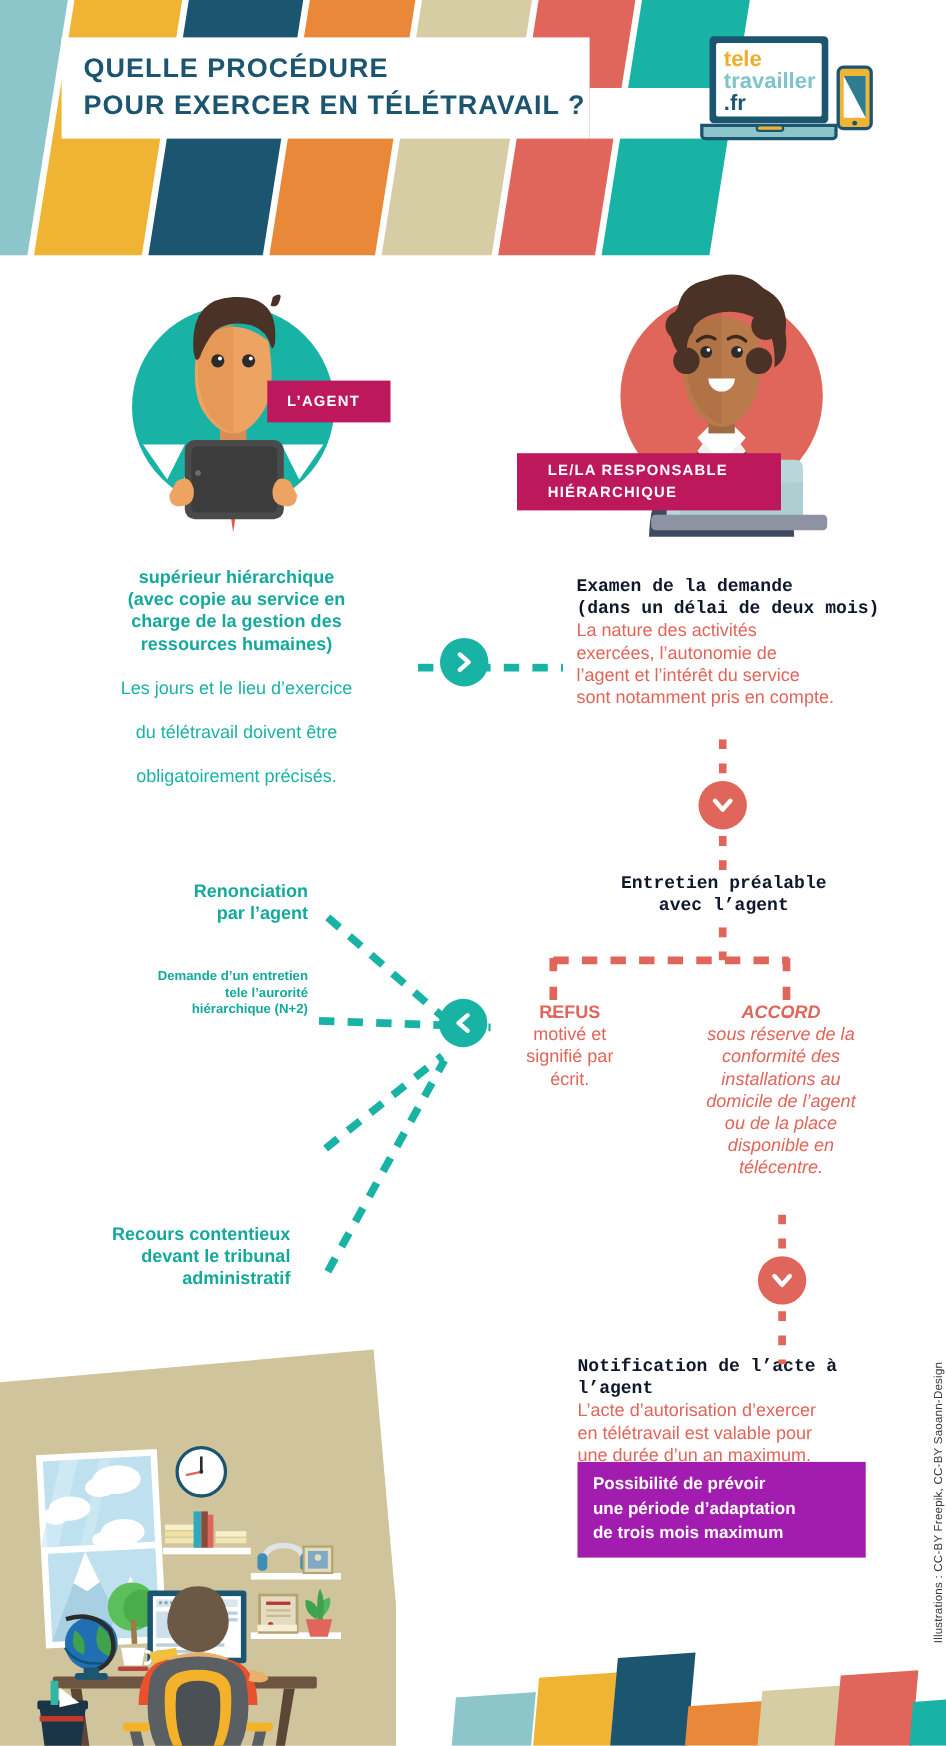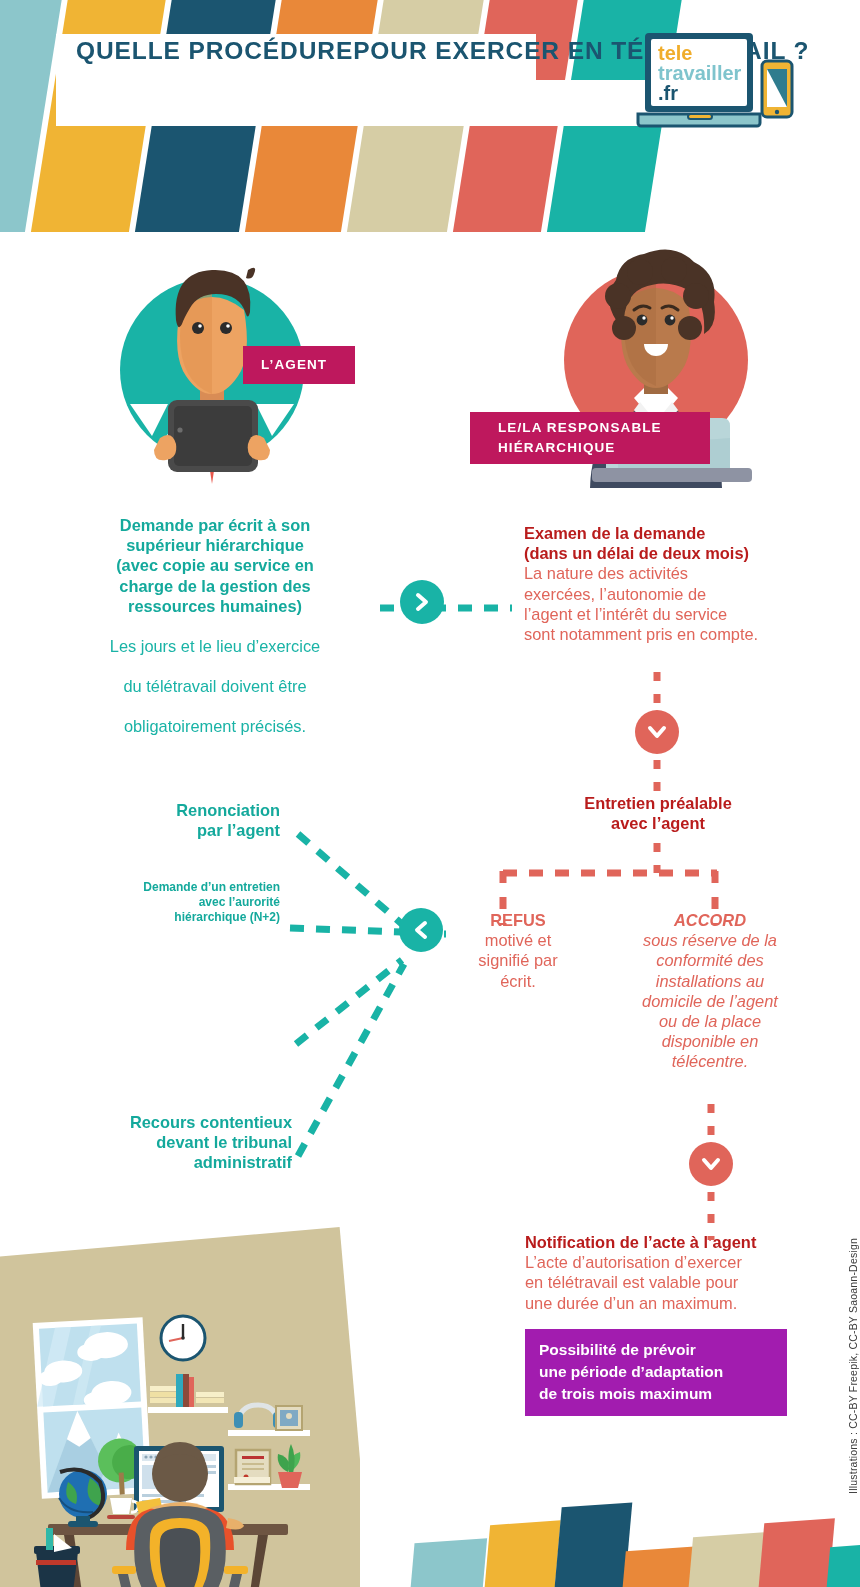--- a/index.html
+++ b/index.html
@@ -9,21 +9,21 @@
     background:#ffffff;
     font-family:"Liberation Sans","DejaVu Sans",sans-serif;
   }
   .stage{position:absolute;inset:0;width:860px;height:1587px;overflow:hidden;}
 
   
   .header{position:absolute;left:0;top:0;width:860px;height:232px;overflow:hidden;}
   .hbar{position:absolute;top:-40px;height:320px;transform:skewX(-9deg);transform-origin:top left;}
   .titlebox{
     position:absolute;left:56px;top:34px;width:480px;height:92px;background:#ffffff;
-    display:flex;flex-direction:row;padding-left:20px;box-sizing:border-box;z-index:6;
+    display:flex;flex-direction:column;justify-content:center;padding-left:20px;box-sizing:border-box;z-index:6;
   }
   .titlebox .tl{
     color:#1b5570;font-weight:bold;font-size:24.5px;letter-spacing:.9px;line-height:1.37;
     white-space:nowrap;
   }
   .title-ext{
     position:absolute;left:536px;top:80px;width:324px;height:46px;background:#ffffff;z-index:6;
   }
 
   
@@ -38,21 +38,21 @@
   }
   .badge div{line-height:1.45;}
 
   
   .tb{position:absolute;box-sizing:border-box;}
   .tb .hd{font-weight:bold;line-height:1.23;}
   .tb .bd{line-height:1.23;}
   .teal  {color:#19b3a6;margin-top:20px;}
   .tealD {color:#14a99c;}
   .red   {color:#e0655a;}
-  .redD  {color:#b91c1c;}
+  .redD  {color:#0f172a;font-family:Liberation Mono, monospace;}
 
   .t-right{text-align:right;}
   .t-left{text-align:left;}
   .t-center{text-align:center;}
 
   
   .node{
     position:absolute;border-radius:50%;display:flex;align-items:center;justify-content:center;z-index:8;
   }
   .node svg{display:block;}
@@ -197,21 +197,20 @@
       <rect x="44" y="232" width="160" height="14" rx="4" fill="#8e93a3"></rect>
       <ellipse cx="120" cy="208" rx="10" ry="7" fill="#c9e0e2" opacity=".6"></ellipse>
     </svg>
   </div>
   <div class="badge" style="left:470px;top:412px;width:240px;height:52px;font-size:13.5px;padding-left:28px;">
     <div>LE/LA RESPONSABLE</div>
     <div>HIÉRARCHIQUE</div>
   </div>
 
   <div class="tb t-center" style="left:60px;top:515px;width:310px;font-size:16.4px;">
-    <div class="hd tealD">Demande par écrit à son</div>
     <div class="hd tealD">supérieur hiérarchique</div>
     <div class="hd tealD">(avec copie au service en</div>
     <div class="hd tealD">charge de la gestion des</div>
     <div class="hd tealD">ressources humaines)</div>
     <div class="bd teal">Les jours et le lieu d’exercice</div>
     <div class="bd teal">du télétravail doivent être</div>
     <div class="bd teal">obligatoirement précisés.</div>
   </div>
 
   <div class="dash" style="left:380px;top:598px;width:132px;height:8px;">
@@ -261,26 +260,26 @@
     </svg>
   </div>
 
   <div class="tb t-right" style="left:40px;top:800px;width:240px;font-size:16.4px;">
     <div class="hd tealD">Renonciation</div>
     <div class="hd tealD">par l’agent</div>
   </div>
 
   <div class="tb t-right" style="left:20px;top:880px;width:260px;font-size:12px;">
     <div class="hd tealD">Demande d’un entretien</div>
-    <div class="hd tealD">avec l’aurorité</div>
+    <div class="hd tealD">tele l’aurorité</div>
     <div class="hd tealD">hiérarchique (N+2)</div>
   </div>
 
 
-  <div class="tb t-right" style="left:32px;top:1112px;width:260px;font-size:16.4px;">
+  <div class="tb t-right" style="left:4px;top:1112px;width:260px;font-size:16.4px;">
     <div class="hd tealD">Recours contentieux</div>
     <div class="hd tealD">devant le tribunal</div>
     <div class="hd tealD">administratif</div>
   </div>
 
   <div class="dash" style="left:280px;top:800px;width:170px;height:380px;">
     <svg width="170" height="380">
       <line x1="18" y1="34" x2="122" y2="124" stroke="#19b3a6" stroke-width="7" stroke-dasharray="14 12"></line>
       <line x1="10" y1="128" x2="122" y2="132" stroke="#19b3a6" stroke-width="7" stroke-dasharray="14 12"></line>
       <line x1="16" y1="244" x2="122" y2="160" stroke="#19b3a6" stroke-width="7" stroke-dasharray="14 12"></line>

